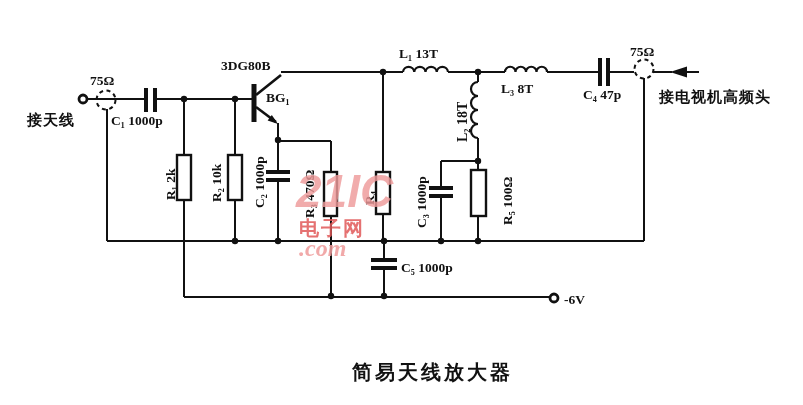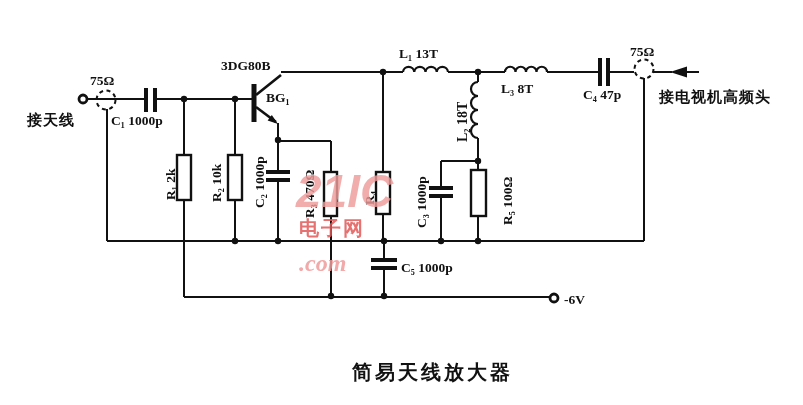--- a/index.html
+++ b/index.html
@@ -16,21 +16,21 @@
   svg text.small{font-size:13.5px;}
   svg text.caption{font-size:20px;letter-spacing:3px;}
   .watermark{
     position:absolute;left:296px;top:168px;display:flex;align-items:flex-start;
     pointer-events:none;font-family:"Liberation Sans","DejaVu Sans",sans-serif;flex-direction:column;
   }
   .wm-main{
     font-size:46px;font-weight:700;font-style:italic;line-height:1;
     color:rgba(238,154,154,0.82);letter-spacing:0px;
   }
-  .wm-side{display:flex;flex-direction:column;margin-left:3px;margin-top:4px;gap:15px;}
+  .wm-side{display:flex;flex-direction:column;margin-left:3px;margin-top:4px;}
   .wm-cn{font-size:20px;font-weight:700;color:rgba(224,88,88,0.85);line-height:1;letter-spacing:2px;}
   .wm-com{
     font-size:24px;font-weight:700;font-style:italic;line-height:1;margin-top:-2px;
     color:rgba(238,154,154,0.85);font-family:Liberation Serif, serif;
   }
 </style>
 </head>
 <body>
 
 <div id="stage">

